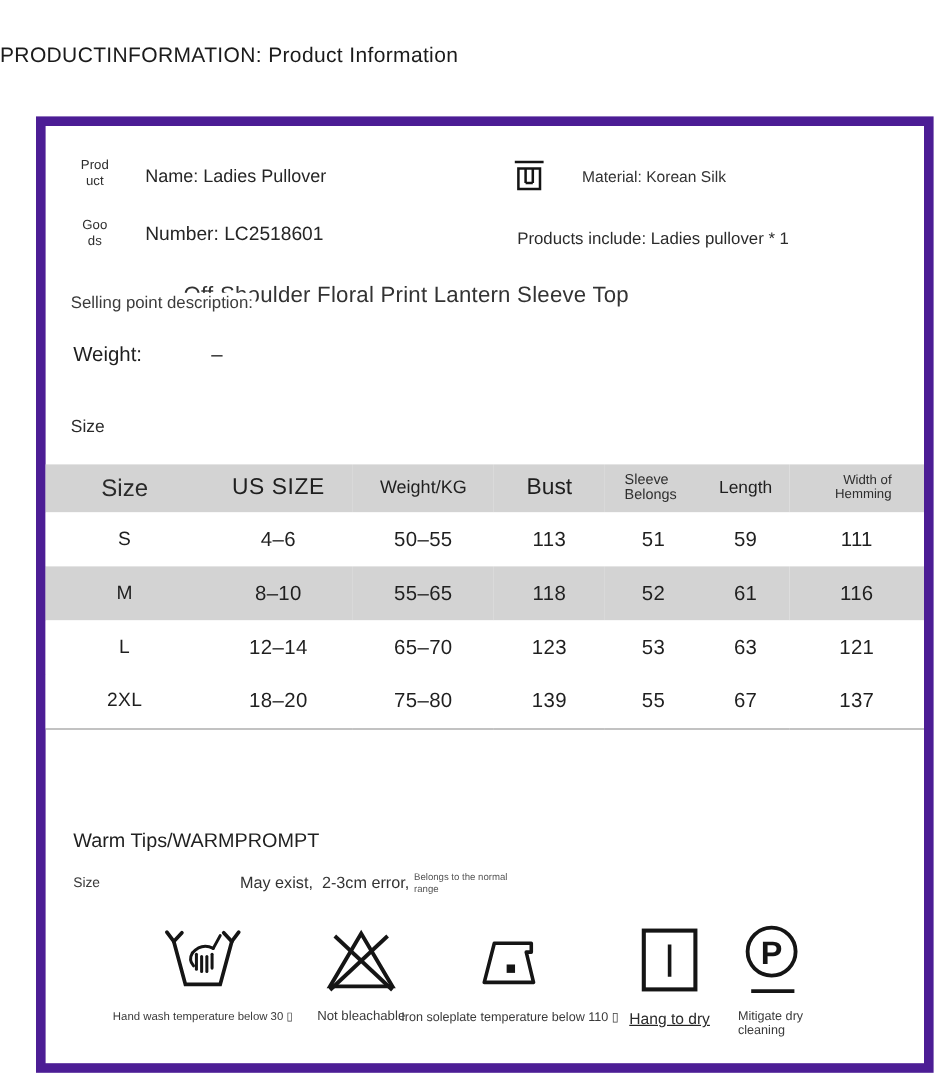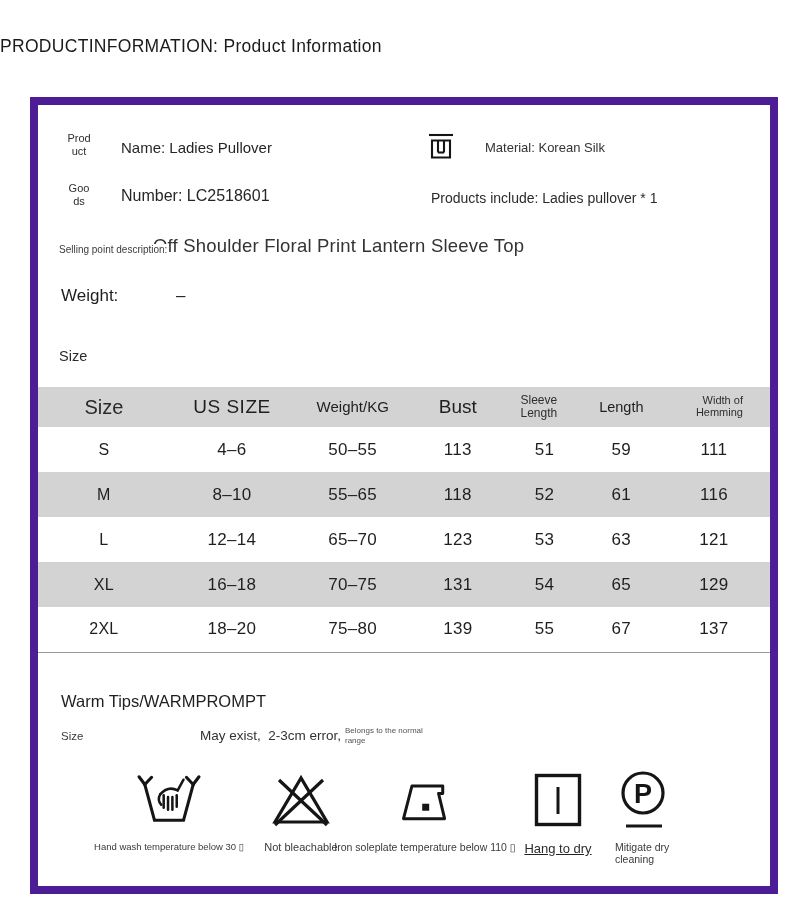--- a/index.html
+++ b/index.html
@@ -8,21 +8,21 @@
   .panel{position:absolute;left:30px;top:97px;width:732px;height:781px;border:8px solid #4c1d95;background:#fff;}
   .abs{position:absolute;margin:0;}
   .side-label{left:24px;width:34px;text-align:center;font-size:11px;line-height:13px;color:#2e2e2e;}
   .lbl-prod{top:27px;}
   .lbl-goods{top:77px;}
   .name-text{left:83px;top:34px;font-size:15px;color:#262626;}
   .mian-icon{left:389px;top:26px;}
   .material-text{left:447px;top:35px;font-size:13px;color:#333;}
   .number-text{left:83px;top:82px;font-size:16px;color:#262626;}
   .includes-text{left:393px;top:85px;font-size:14px;color:#2b2b2b;}
-  .selling-label{left:21px;top:139px;font-size:10px;color:#3c3c3c;background:#fff;z-index:2;padding-right:2px;}
+  .selling-label{left:21px;top:139px;font-size:14px;color:#3c3c3c;background:#fff;z-index:2;padding-right:2px;}
   .selling-text{left:115px;top:130px;font-size:18.5px;letter-spacing:.2px;color:#333;z-index:1;white-space:nowrap;}
   .weight-label{left:23px;top:181px;font-size:17px;color:#1f1f1f;}
   .weight-value{left:138px;top:181px;font-size:17px;color:#1f1f1f;}
   .size-section{left:21px;top:243px;font-size:14.5px;color:#2a2a2a;}
   table.stbl{position:absolute;left:0;top:282px;width:732px;border-collapse:collapse;table-layout:fixed;border-bottom:1px solid #9a9a9a;}
   .stbl th,.stbl td{padding:0;text-align:center;font-weight:normal;color:#1f1f1f;}
   .stbl thead tr{height:40px;background:#d3d3d3;}
   .stbl tbody tr{height:45px;background:#fff;}
   .stbl tbody tr.alt{background:#d3d3d3;}
   .stbl td{font-size:17px;letter-spacing:.3px;}
@@ -92,21 +92,21 @@
         <col style="width:11%">
         <col style="width:10%">
         <col style="width:15.3%">
     </colgroup>
     <thead>
       <tr>
         <th><span class="h1">Size</span></th>
         <th><span class="h2">US SIZE</span></th>
         <th><span class="h3">Weight/KG</span></th>
         <th><span class="h4">Bust</span></th>
-        <th><span class="h5">Sleeve Length</span></th>
+        <th><span class="h5">Sleeve Belongs</span></th>
         <th><span class="h6">Length</span></th>
         <th><span class="h7">Width of Hemming</span></th>
       </tr>
     </thead>
     <tbody>
       <tr>
         <td>S</td>
         <td>4–6</td>
         <td>50–55</td>
         <td>113</td>
@@ -125,29 +125,20 @@
       </tr>
       <tr>
         <td>L</td>
         <td>12–14</td>
         <td>65–70</td>
         <td>123</td>
         <td>53</td>
         <td>63</td>
         <td>121</td>
       </tr>
-      <tr class="alt">
-        <td>XL</td>
-        <td>16–18</td>
-        <td>70–75</td>
-        <td>131</td>
-        <td>54</td>
-        <td>65</td>
-        <td>129</td>
-      </tr>
       <tr>
         <td>2XL</td>
         <td>18–20</td>
         <td>75–80</td>
         <td>139</td>
         <td>55</td>
         <td>67</td>
         <td>137</td>
       </tr>
     </tbody>

